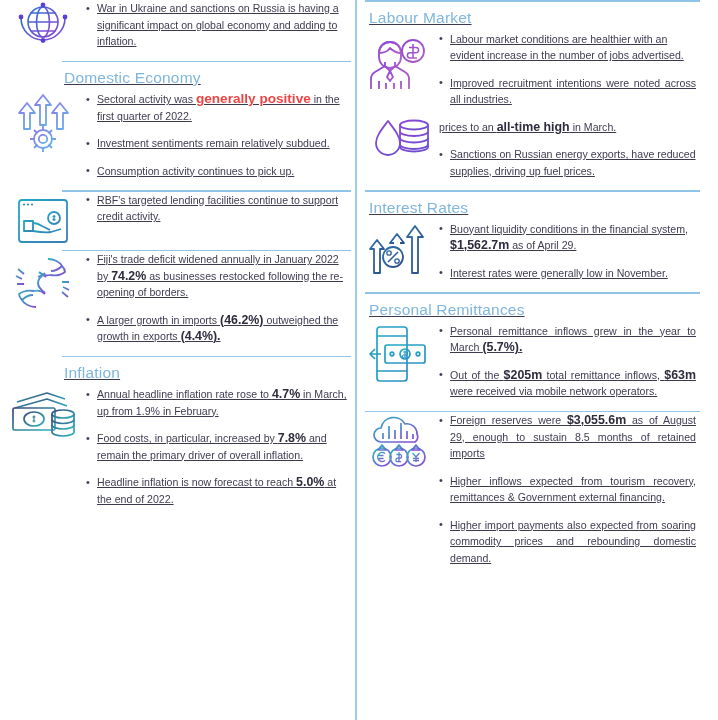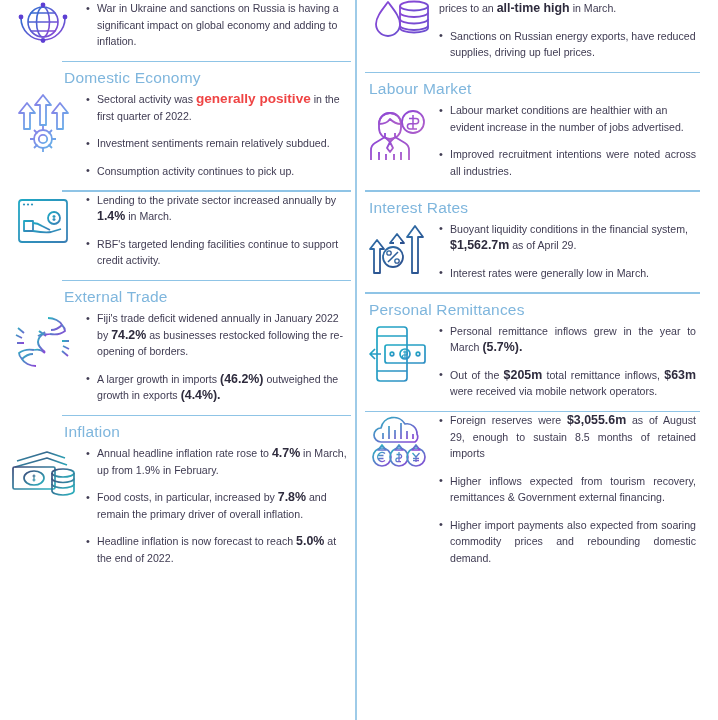--- a/index.html
+++ b/index.html
@@ -27,20 +27,21 @@
     left: 355px;
     top: 0;
     width: 1.5px;
     height: 720px;
     background: #9ecbe8;
   }
   .columns {
     display: flex;
     width: 718px;
     height: 540px;
+    text-decoration: underline;
   }
   .col {
     width: 359px;
     box-sizing: border-box;
   }
   .col-left { padding-left: 0; }
   .col-right { padding-left: 0; }
 
   .section {
     position: relative;
@@ -210,29 +211,27 @@
                   <path d="M11 29h9v10h-9z"></path>
                   <path d="M20 31c4 0 6 1 9 3l8 4"></path>
                   <path d="M20 39c6 1 12 2 18 1l10-3"></path>
                   <circle cx="41" cy="26" r="6"></circle>
                   <path d="M41 23v6M39.5 24.5h3M39.5 27.5h3" stroke-width="1.3"></path>
                 </g>
               </svg>
             </div>
             <div class="bullets">
               <ul class="blist">
-                <li><span>Lending to the private sector increased annually by </span><b class="hl">1.4%</b><span> in March.</span></li>
                 <li><span>RBF's targeted lending facilities continue to support credit activity.</span></li>
               </ul>
             </div>
           </div>
         </div>
         <div class="section">
           <div class="rule"></div>
-          <div class="sec-title">External Trade</div>
           <div class="sec-body">
             <div class="icon-wrap">
               <svg class="svgicon" width="66" height="64" viewBox="0 0 66 64">
                 <defs>
                   <linearGradient id="g4" x1="0" y1="0" x2="1" y2="1">
                     <stop offset="0%" stop-color="#2bb3c0"></stop>
                     <stop offset="100%" stop-color="#8b46d6"></stop>
                   </linearGradient>
                 </defs>
                 <g fill="none" stroke="url(#g4)" stroke-width="1.8" stroke-linejoin="round">
@@ -286,46 +285,20 @@
                 <li><span>Annual headline inflation rate rose to </span><b class="hl">4.7%</b><span> in March, up from 1.9% in February.</span></li>
                 <li><span>Food costs, in particular, increased by </span><b class="hl">7.8%</b><span> and remain the primary driver of overall inflation.</span></li>
                 <li><span>Headline inflation is now forecast to reach </span><b class="hl">5.0%</b><span> at the end of 2022.</span></li>
               </ul>
             </div>
           </div>
         </div>
       </div>
     <div class="col col-right" id="col-right">
         <div class="section">
-          <div class="sec-body">
-            <div class="icon-wrap">
-              <svg class="svgicon" width="66" height="48" viewBox="0 0 66 48">
-                <defs>
-                  <linearGradient id="g6" x1="0" y1="0" x2="1" y2="1">
-                    <stop offset="0%" stop-color="#8b46d6"></stop>
-                    <stop offset="100%" stop-color="#6a4fd0"></stop>
-                  </linearGradient>
-                </defs>
-                <g fill="none" stroke="url(#g6)" stroke-width="1.8" stroke-linejoin="round">
-                  <path d="M22 2C16 10 10 17 10 24a12 12 0 0 0 24 0c0-7-6-14-12-22z"></path>
-                  <ellipse cx="48" cy="6" rx="14" ry="4.5"></ellipse>
-                  <path d="M34 6v22c0 2.5 6.3 4.5 14 4.5s14-2 14-4.5V6"></path>
-                  <path d="M34 12.5c0 2.5 6.3 4.5 14 4.5s14-2 14-4.5M34 19c0 2.5 6.3 4.5 14 4.5s14-2 14-4.5M34 25.5c0 2.5 6.3 4.5 14 4.5s14-2 14-4.5"></path>
-                </g>
-              </svg>
-            </div>
-            <div class="bullets">
-              <ul class="blist">
-                <li class="nomark" style="padding-left: 0px; list-style: none;"><span>prices to an </span><b class="hl">all-time high</b><span> in March.</span></li>
-                <li><span>Sanctions on Russian energy exports,  have reduced supplies, driving up fuel prices.</span></li>
-              </ul>
-            </div>
-          </div>
-        </div>
-        <div class="section">
           <div class="rule"></div>
           <div class="sec-title">Labour Market</div>
           <div class="sec-body">
             <div class="icon-wrap">
               <svg class="svgicon" width="64" height="64" viewBox="0 0 64 64">
                 <defs>
                   <linearGradient id="g7" x1="0" y1="0" x2="1" y2="1">
                     <stop offset="0%" stop-color="#8b46d6"></stop>
                     <stop offset="100%" stop-color="#b05fc8"></stop>
                   </linearGradient>
@@ -344,20 +317,46 @@
             </div>
             <div class="bullets">
               <ul class="blist">
                 <li><span>Labour market conditions are healthier with an evident increase in the number of jobs advertised.</span></li>
                 <li class="justified"><span>Improved recruitment intentions were noted across all industries.</span></li>
               </ul>
             </div>
           </div>
         </div>
         <div class="section">
+          <div class="sec-body">
+            <div class="icon-wrap">
+              <svg class="svgicon" width="66" height="48" viewBox="0 0 66 48">
+                <defs>
+                  <linearGradient id="g6" x1="0" y1="0" x2="1" y2="1">
+                    <stop offset="0%" stop-color="#8b46d6"></stop>
+                    <stop offset="100%" stop-color="#6a4fd0"></stop>
+                  </linearGradient>
+                </defs>
+                <g fill="none" stroke="url(#g6)" stroke-width="1.8" stroke-linejoin="round">
+                  <path d="M22 2C16 10 10 17 10 24a12 12 0 0 0 24 0c0-7-6-14-12-22z"></path>
+                  <ellipse cx="48" cy="6" rx="14" ry="4.5"></ellipse>
+                  <path d="M34 6v22c0 2.5 6.3 4.5 14 4.5s14-2 14-4.5V6"></path>
+                  <path d="M34 12.5c0 2.5 6.3 4.5 14 4.5s14-2 14-4.5M34 19c0 2.5 6.3 4.5 14 4.5s14-2 14-4.5M34 25.5c0 2.5 6.3 4.5 14 4.5s14-2 14-4.5"></path>
+                </g>
+              </svg>
+            </div>
+            <div class="bullets">
+              <ul class="blist">
+                <li class="nomark" style="padding-left: 0px; list-style: none;"><span>prices to an </span><b class="hl">all-time high</b><span> in March.</span></li>
+                <li><span>Sanctions on Russian energy exports,  have reduced supplies, driving up fuel prices.</span></li>
+              </ul>
+            </div>
+          </div>
+        </div>
+        <div class="section">
           <div class="rule"></div>
           <div class="sec-title">Interest Rates</div>
           <div class="sec-body">
             <div class="icon-wrap">
               <svg class="svgicon" width="62" height="62" viewBox="0 0 62 62">
                 <defs>
                   <linearGradient id="g8" x1="0" y1="0" x2="1" y2="1">
                     <stop offset="0%" stop-color="#2f6fa8"></stop>
                     <stop offset="100%" stop-color="#2b4e8c"></stop>
                   </linearGradient>
@@ -369,21 +368,21 @@
                   <circle cx="25" cy="36" r="10"></circle>
                   <path d="M20 41l10-10" stroke-width="1.5"></path>
                   <circle cx="21" cy="32" r="2.2" stroke-width="1.3"></circle>
                   <circle cx="29" cy="40" r="2.2" stroke-width="1.3"></circle>
                 </g>
               </svg>
             </div>
             <div class="bullets">
               <ul class="blist">
                 <li><span>Buoyant liquidity conditions in the financial system, </span><b class="hl">$1,562.7m</b><span> as of April 29.</span></li>
-                <li><span>Interest rates were generally low in March.</span></li>
+                <li><span>Interest rates were generally low in November.</span></li>
               </ul>
             </div>
           </div>
         </div>
         <div class="section">
           <div class="rule"></div>
           <div class="sec-title">Personal Remittances</div>
           <div class="sec-body">
             <div class="icon-wrap">
               <svg class="svgicon" width="64" height="62" viewBox="0 0 64 62">

